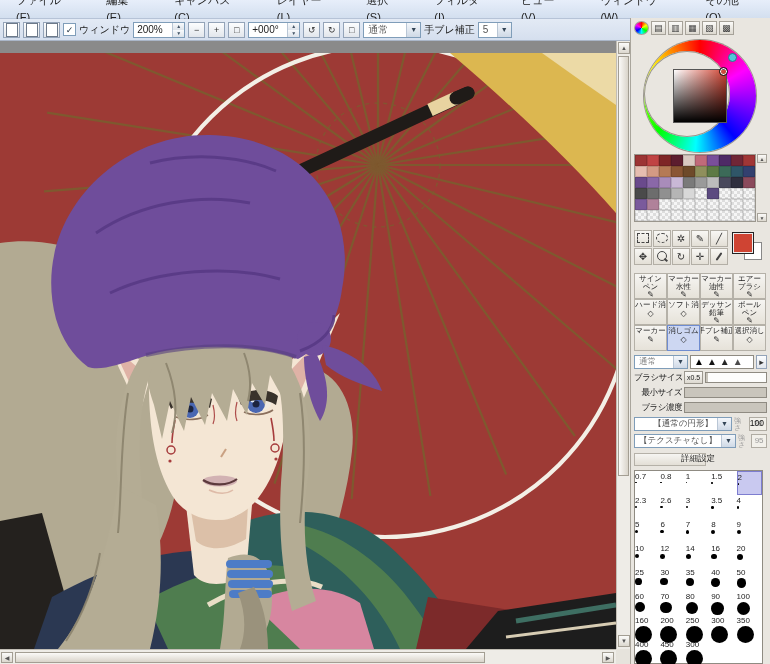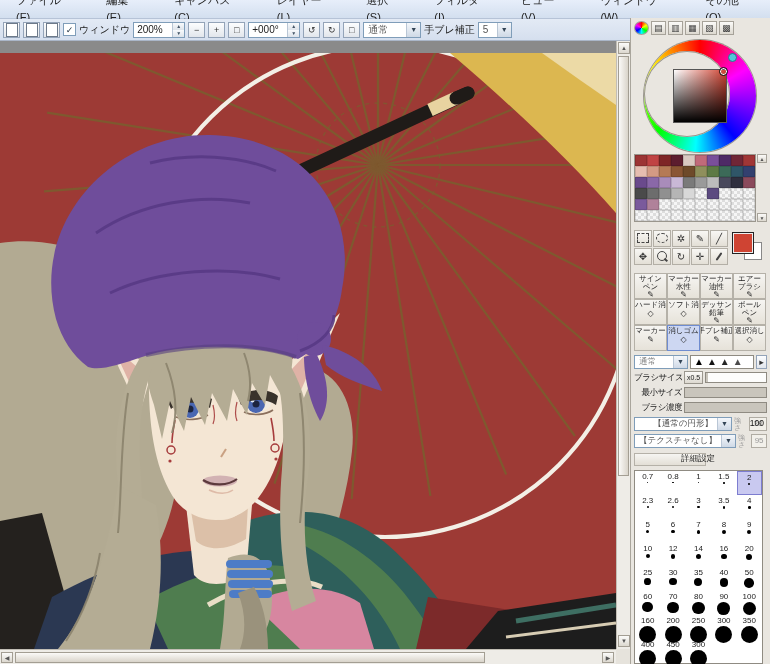--- a/index.html
+++ b/index.html
@@ -97,21 +97,21 @@
   .slabel{font-size:7px;color:#999;width:13px;line-height:7px;}
   .sval{width:16px;height:12px;border:1px solid #b0aca3;background:#f2f0ea;font-size:8px;display:inline-flex;align-items:center;justify-content:center;color:#999;}
 
   .advrow{display:flex;align-items:center;gap:3px;margin:5px 3px 0 3px;height:13px;border:1px solid #b5b1a8;
     background:linear-gradient(#f6f5f2,#e3dfd6);padding:0 4px;width:72px;box-sizing:border-box;}
   .advsq{width:6px;height:6px;background:#222;}
   .advtext{font-size:8.5px;white-space:nowrap;margin-left:39px;}
 
   .sizepanel{margin:4px 3px 0 3px;border:1px solid #8f8b82;background:#fff;width:127px;box-sizing:content-box;
     display:flex;flex-wrap:wrap;}
-  .size-cell{width:25.4px;height:24px;display:flex;flex-direction:column;align-items:center;box-sizing:border-box;}
+  .size-cell{width:25.4px;height:24px;display:flex;flex-direction:column;box-sizing:border-box;}
   .size-cell.selected{background:#c9c9f0;border:1px solid #7d7dd0;}
   .size-num{font-size:8px;line-height:9px;margin-top:1px;color:#222;}
   .size-dot{background:#000;border-radius:50%;margin-top:1px;flex:0 0 auto;}
 </style>
 </head>
 <body>
 
 <div class="window">
 
   <div class="menubar" id="menubar">

